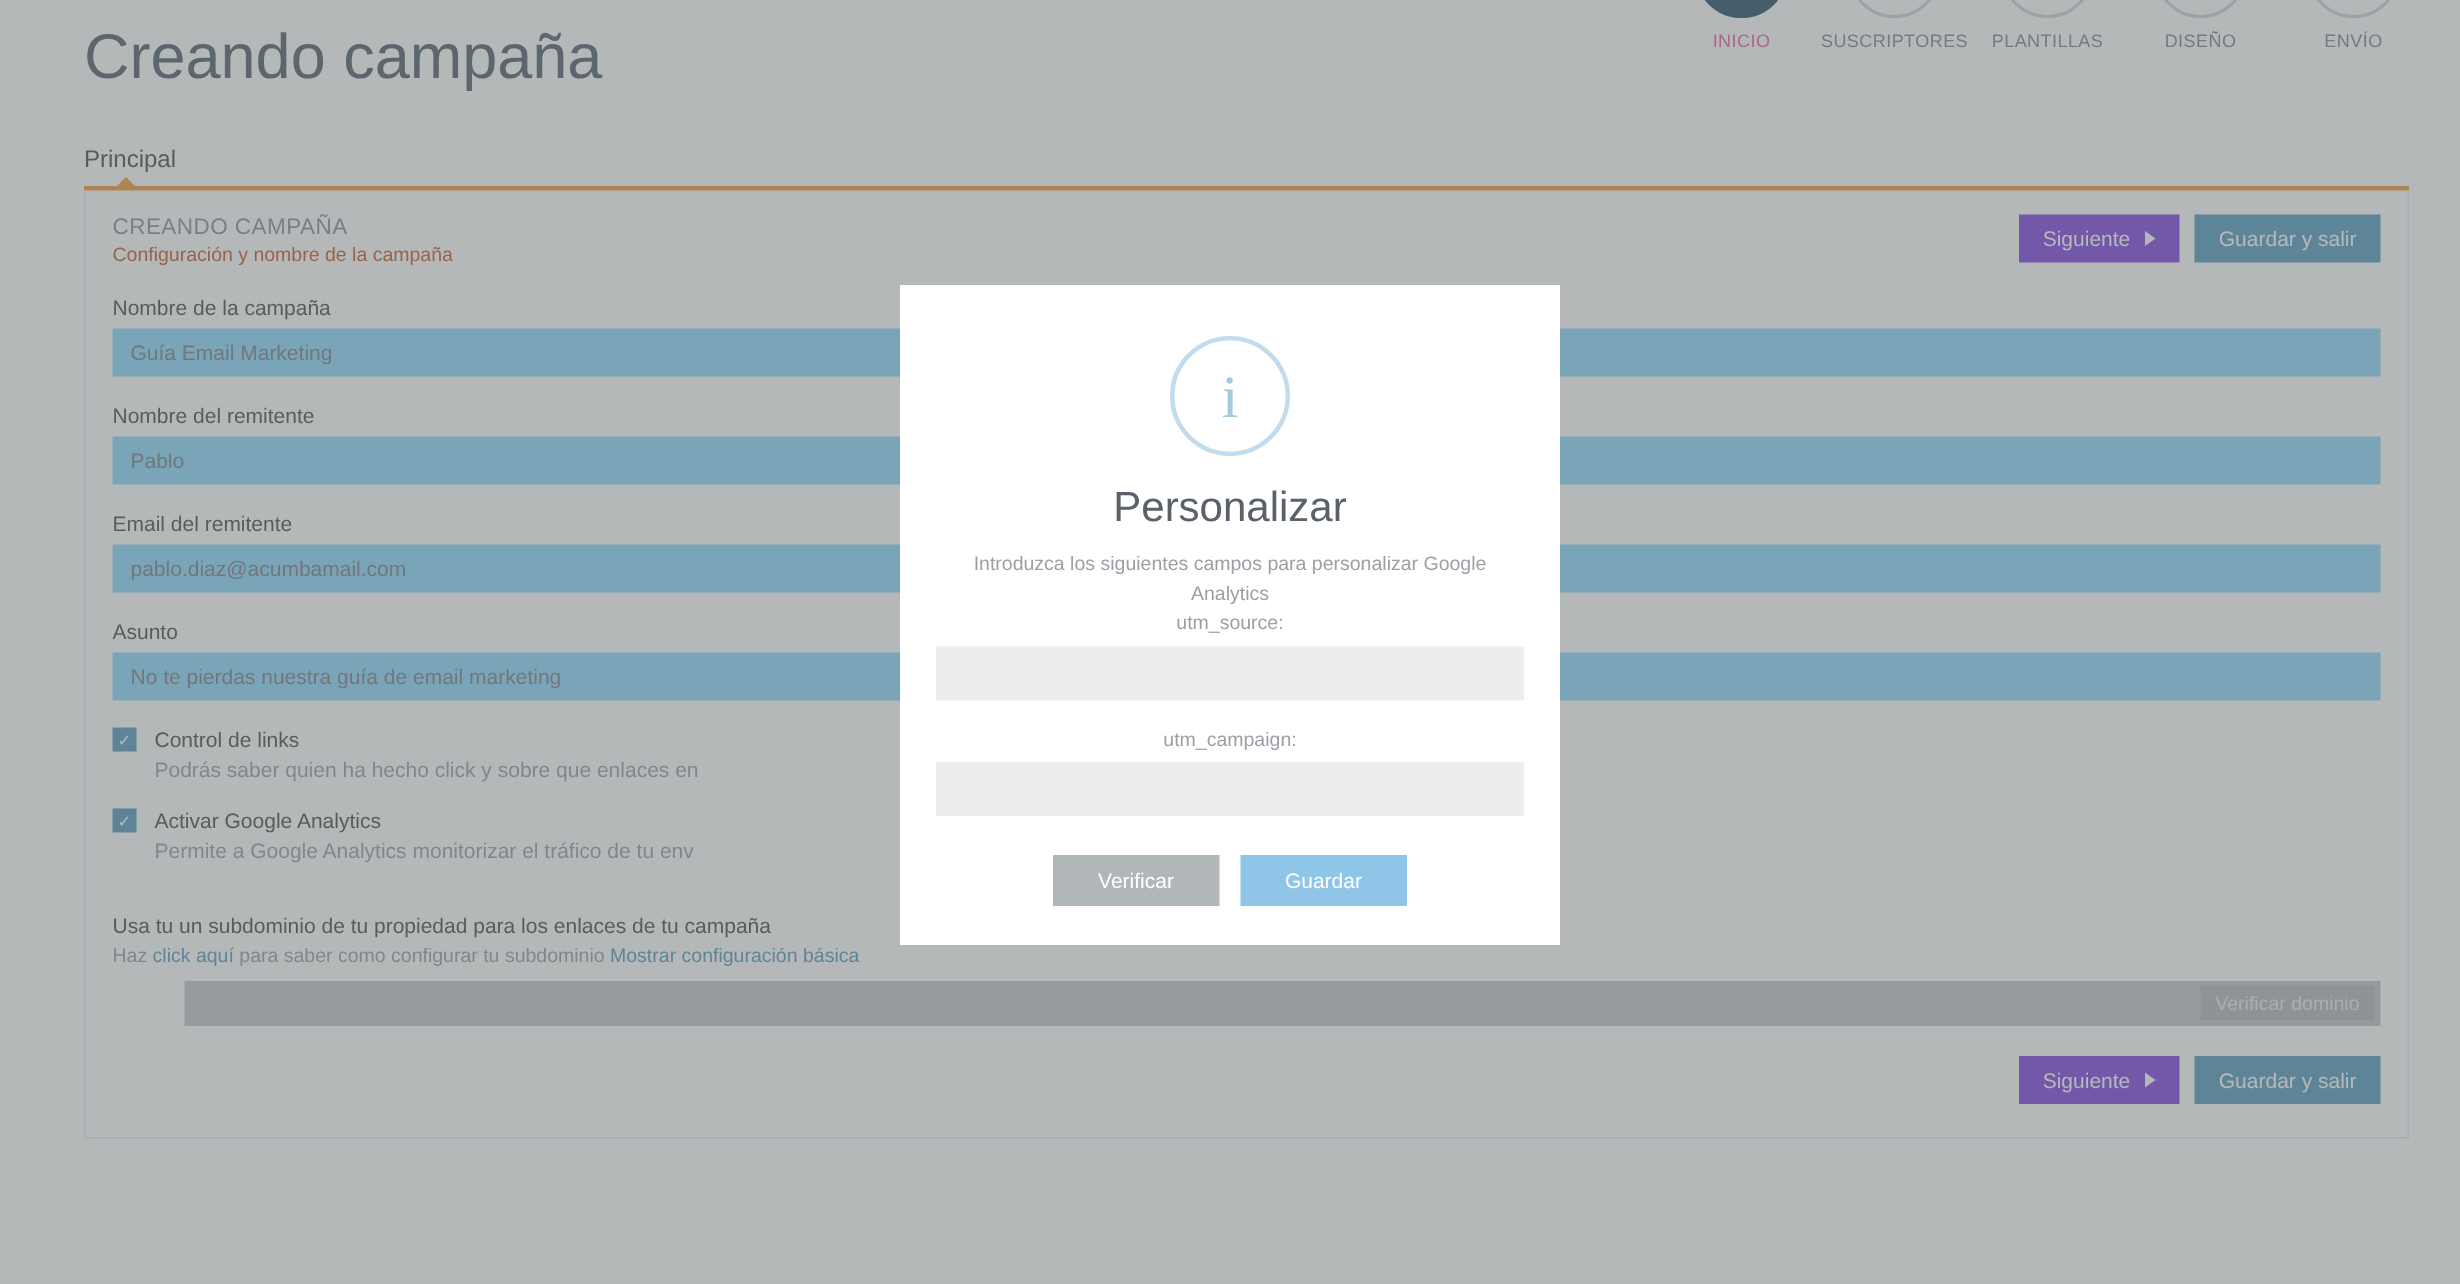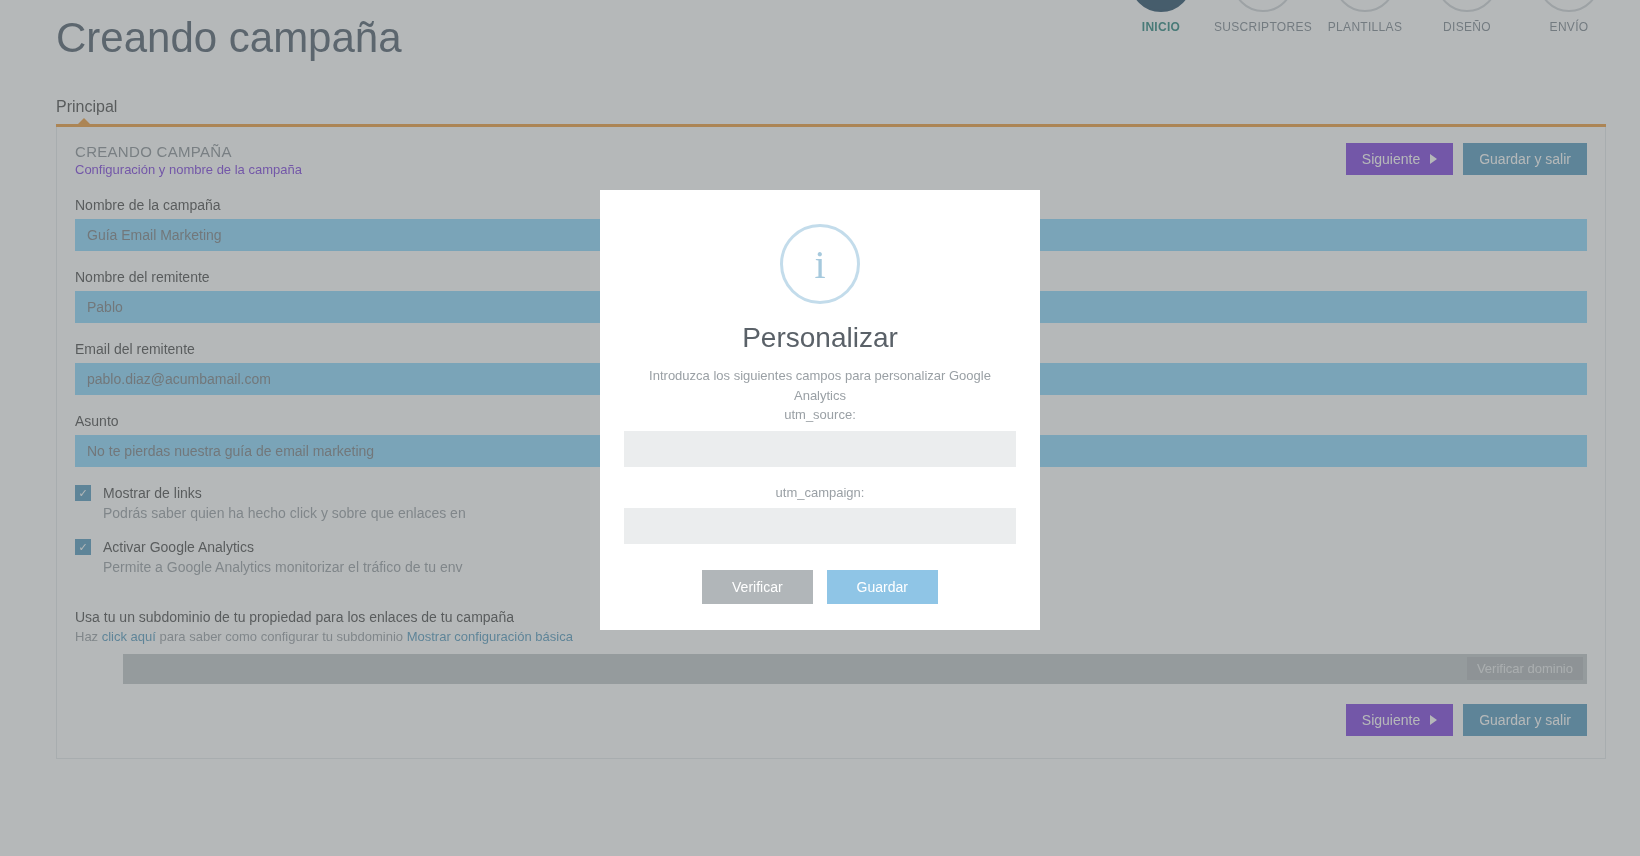--- a/index.html
+++ b/index.html
@@ -57,22 +57,22 @@
     border-color: #0a3554;
     color: #fff;
   }
   .step-label {
     font-size: 12px;
     color: #6d7882;
     margin-top: 8px;
     letter-spacing: 0.3px;
   }
   .step.active .step-label {
-    color: #0f766e;
-    font-weight: 700;
+    color: #ec4899;
+    font-weight: 400;
   }
   .section-nav {
     margin-top: 36px;
   }
   .section-tab {
     font-size: 16px;
     color: #333;
     padding-bottom: 4px;
     display: inline-block;
     position: relative;
@@ -101,21 +101,21 @@
     display: flex;
     justify-content: space-between;
     align-items: flex-start;
   }
   .card-title {
     color: #7a8288;
     font-size: 15px;
     letter-spacing: 0.3px;
   }
   .card-sub {
-    color: #6d28d9;
+    color: #c2410c;
     font-size: 13px;
     margin-top: 2px;
   }
   .btn-row { display:flex; gap:10px; }
   .btn {
     border: none;
     padding: 8px 16px;
     font-size: 14px;
     color: #fff;
     cursor: pointer;
@@ -272,21 +272,21 @@
         <label class="field-label">Email del remitente</label>
         <input class="field-input" value="pablo.diaz@acumbamail.com" style="">
       </div>
       <div class="field-group">
         <label class="field-label">Asunto</label>
         <input class="field-input" value="No te pierdas nuestra guía de email marketing" style="">
       </div>
 
       <div class="chk-row">
         <div class="chk">✓</div>
-        <div class="chk-label">Mostrar de links</div>
+        <div class="chk-label">Control de links</div>
       </div>
       <div class="chk-desc">Podrás saber quien ha hecho click y sobre que enlaces en</div>
 
       <div class="chk-row">
         <div class="chk">✓</div>
         <div class="chk-label">Activar Google Analytics</div>
       </div>
       <div class="chk-desc">Permite a Google Analytics monitorizar el tráfico de tu env</div>
 
       <div class="sub-section">

